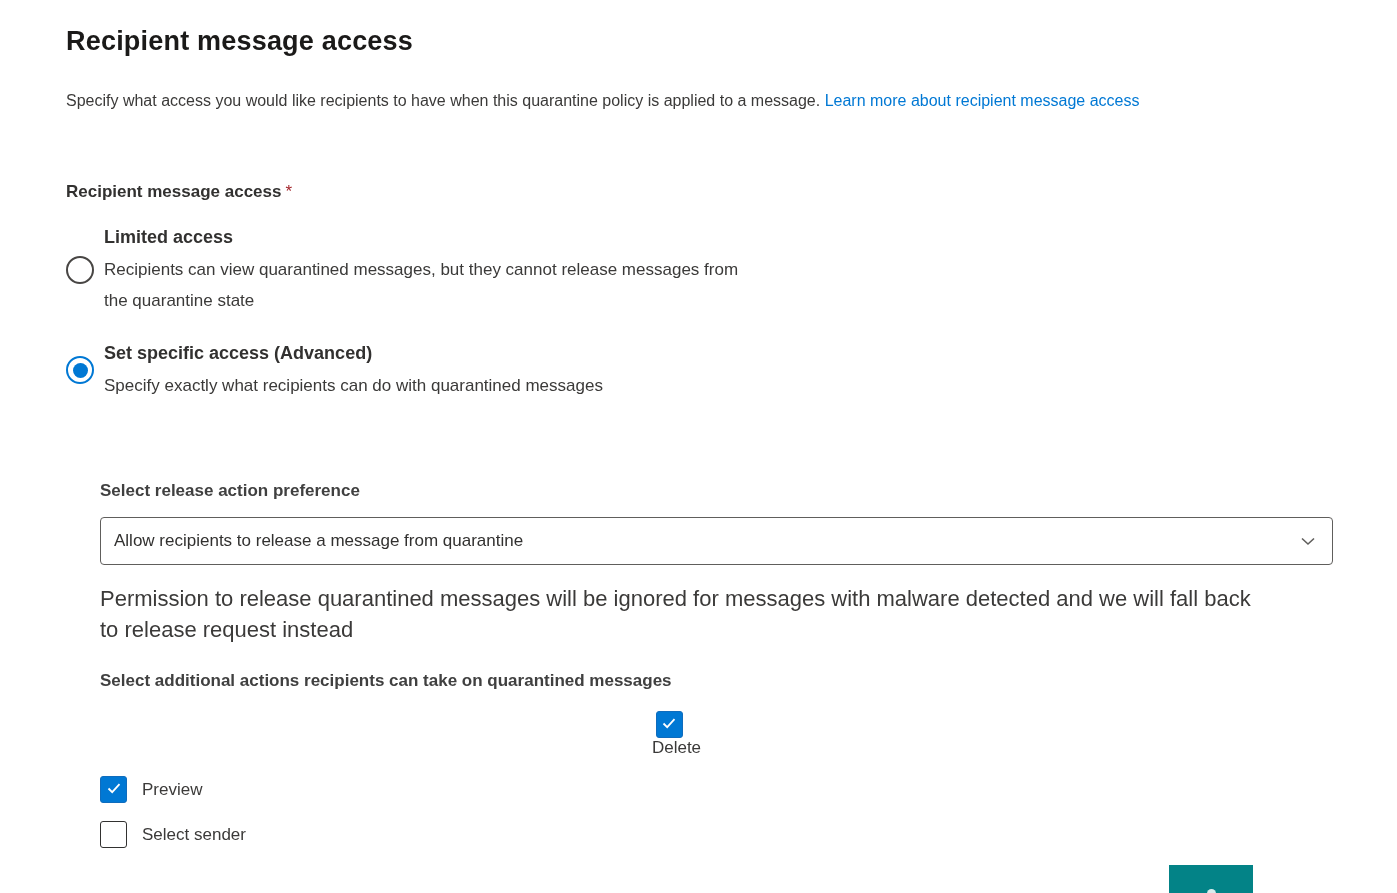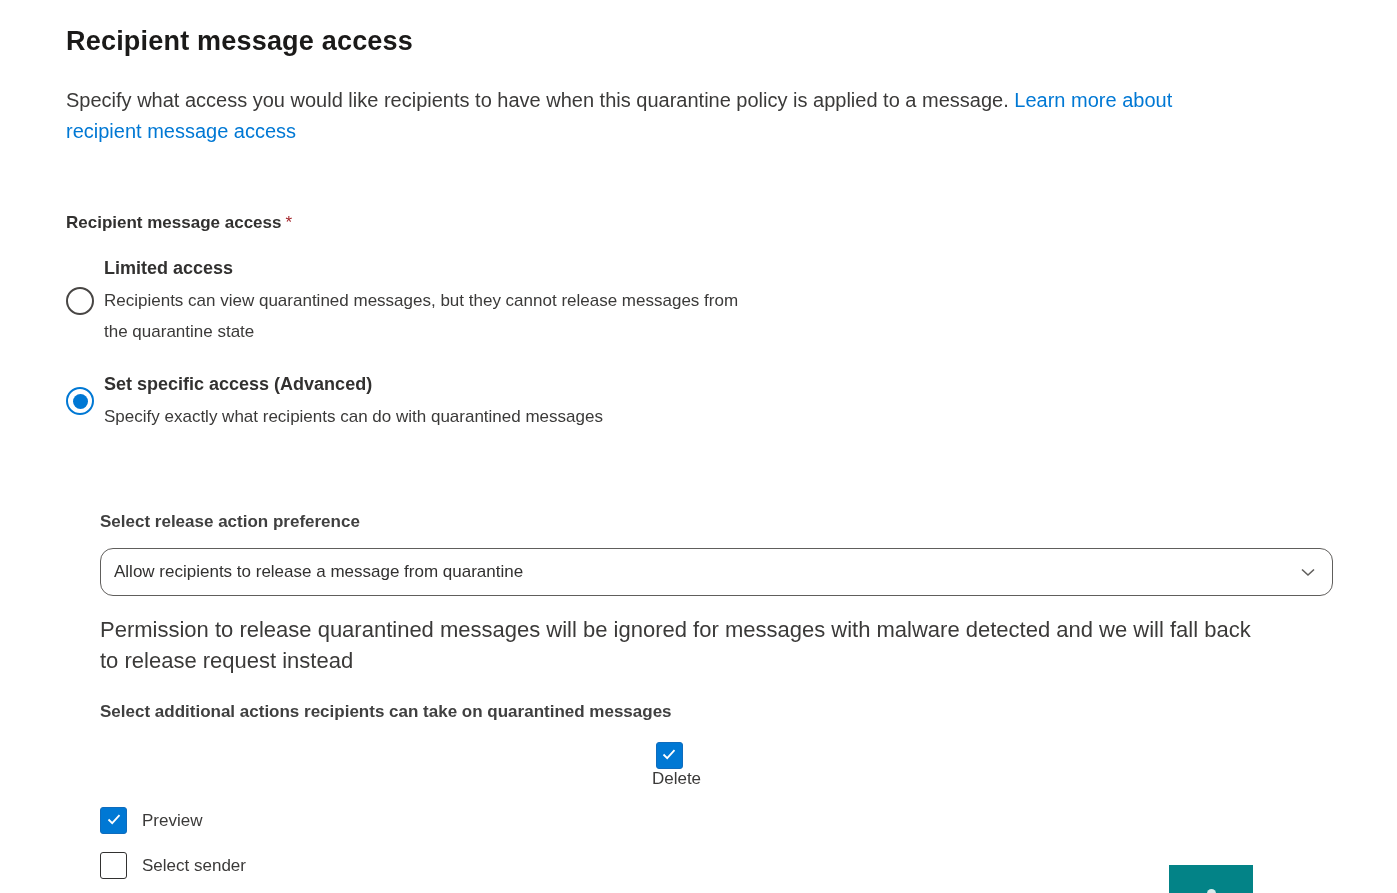--- a/index.html
+++ b/index.html
@@ -17,21 +17,21 @@
   }
   .page-title {
     font-size: 27px;
     font-weight: 700;
     color: #1b1a19;
     letter-spacing: 0.2px;
   }
   .intro {
     margin-top: 28px;
     max-width: 1190px;
-    font-size: 20px;
+    font-size: 16px;
     line-height: 31px;
     color: #3b3a39;
   }
   .intro a {
     color: #0078d4;
     text-decoration: none;
     cursor: pointer;
   }
   .field-label {
     margin-top: 66px;
@@ -91,21 +91,21 @@
   .sub-label {
     font-size: 17px;
     font-weight: 600;
     color: #404040;
   }
   .dropdown {
     margin-top: 16px;
     width: 1233px;
     height: 48px;
     border: 1px solid #605e5c;
-    border-radius: 13px;
+    border-radius: 4px;
     background: #fff;
     display: flex;
     align-items: center;
     justify-content: space-between;
     padding: 0 16px 0 13px;
     cursor: pointer;
     text-align: center;
   }
   .dropdown-value {
     font-size: 17px;

